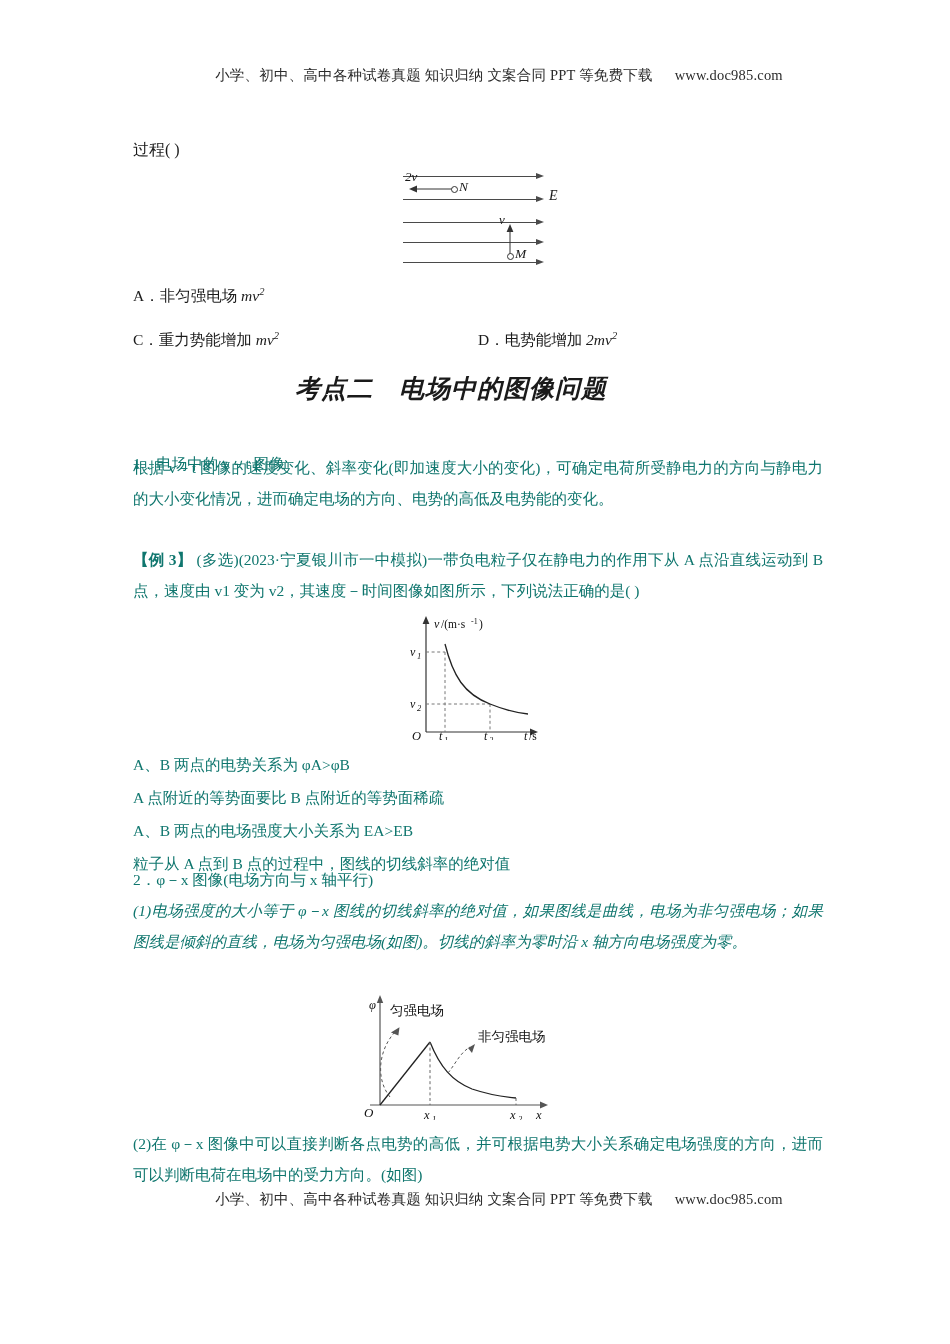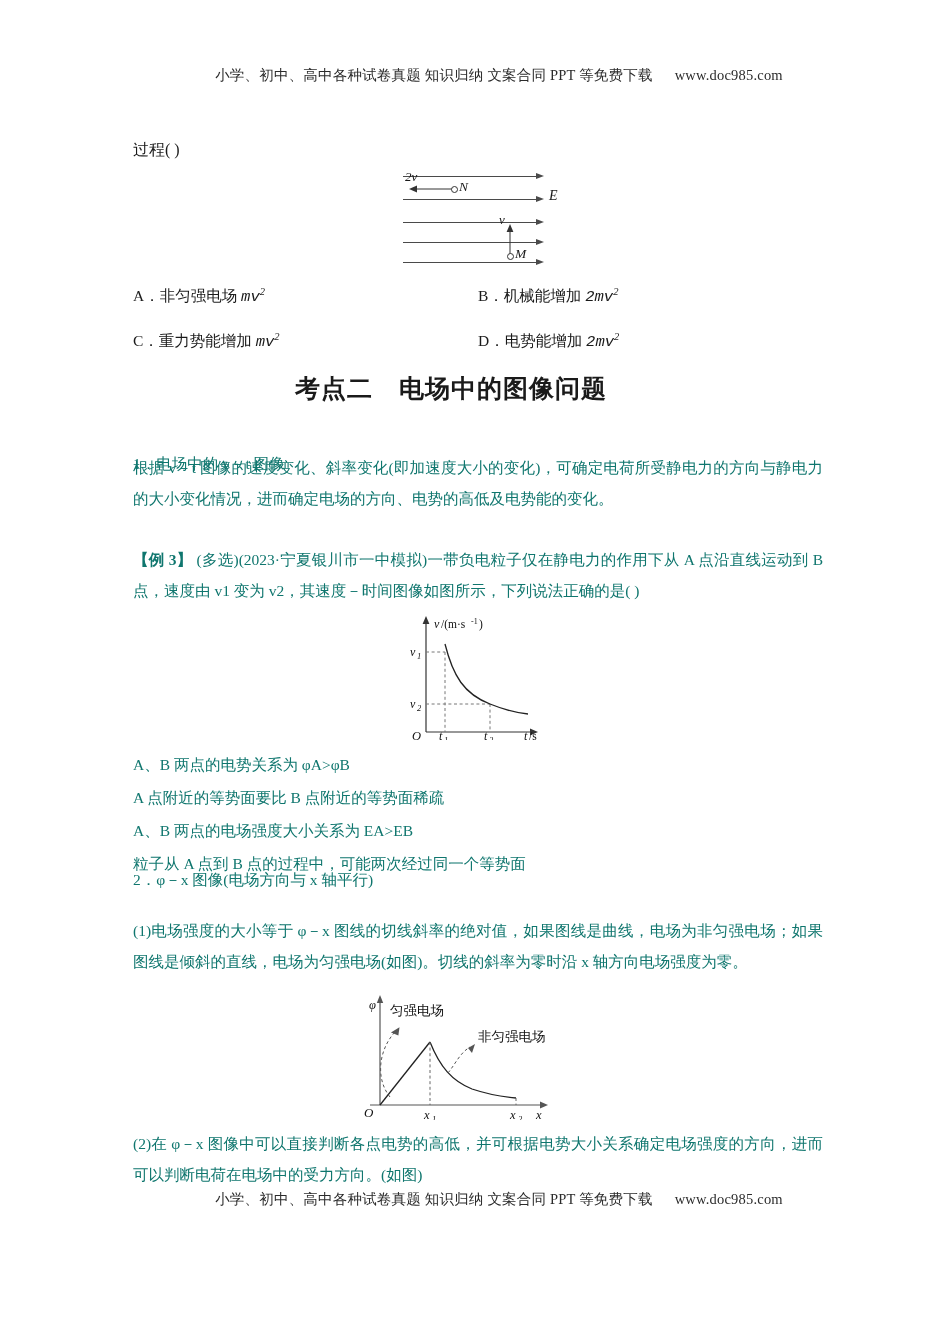--- a/index.html
+++ b/index.html
@@ -47,21 +47,21 @@
   }
 
   .line-process {
     position: absolute;
     left: 133px;
     top: 140px;
     font-size: 16px;
   }
 
   
-  .mi { font-style: italic; font-family: Liberation Mono, monospace; }
+  .mi { font-style: italic; font-family: Liberation Serif, serif; }
   sup.ex { font-size: 0.68em; vertical-align: super; font-style: italic; }
 
   
   .opts {
     position: absolute;
     left: 133px;
     top: 275px;
     width: 690px;
   }
   .opt-row {
@@ -126,31 +126,32 @@
   .kaodian {
     position: absolute;
     left: 0;
     top: 372px;
     width: 902px;
     text-align: center;
     font-size: 25px;
     font-weight: bold;
     letter-spacing: 1px;
     font-family: "Liberation Serif", serif;
+    font-style: italic;
   }
   .kaodian .gap { display: inline-block; width: 26px; }
 
   
   .blk { position: absolute; left: 133px; width: 690px; }
   .p1 { top: 448px; }
   .p2 { top: 452px; }
   .ex3 { top: 544px; }
   .opts2 { top: 748px; }
   .s2 { top: 864px; }
-  .p22 { top: 915px; }
+  .p22 { top: 895px; font-style: italic; }
   .p23 { top: 1128px; }
   .exlabel { font-weight: bold; }
 
   
   .chart-vt {
     position: absolute;
     left: 404px;
     top: 614px;
     width: 160px;
     height: 126px;
@@ -198,23 +199,20 @@
     </svg>
     <span class="vec-lbl" style="left:96px;top:44px;">v</span>
     <div class="node" style="left:104px;top:85px;"></div>
     <span class="node-lbl" style="left:112px;top:78px;">M</span>
   </div>
 
   <div class="opts">
     <div class="opt-row">
       <div class="opt-cell">
         <span>A．</span><span>非匀强电场 </span><span class="mi">mv</span><sup class="ex">2</sup>
-      </div>
-      <div class="opt-cell">
-        <span>B．</span><span>机械能增加 </span><span class="mi">2mv</span><sup class="ex">2</sup>
       </div>
     </div>
     <div class="opt-row" style="margin-top:6px;justify-content:center;">
       <div class="opt-cell">
         <span>C．</span><span>重力势能增加 </span><span class="mi">mv</span><sup class="ex">2</sup>
       </div>
       <div class="opt-cell">
         <span>D．</span><span>电势能增加 </span><span class="mi">2mv</span><sup class="ex">2</sup>
       </div>
     </div>
@@ -265,21 +263,21 @@
       <text x="85" y="129" font-family="Liberation Serif, serif" font-size="8.5" font-style="italic" fill="#111">2</text>
       <text x="120" y="126" font-family="Liberation Serif, serif" font-size="12" font-style="italic" fill="#111">t</text>
       <text x="125" y="126" font-family="Liberation Serif, serif" font-size="11.5" fill="#111">/s</text>
     </svg>
   </div>
 
   <div class="blk opts2">
     <div class="body-text" style="line-height:33px;">A、B 两点的电势关系为 φA&gt;φB</div>
     <div class="body-text" style="line-height:33px;">A 点附近的等势面要比 B 点附近的等势面稀疏</div>
     <div class="body-text" style="line-height:33px;">A、B 两点的电场强度大小关系为 EA&gt;EB</div>
-    <div class="body-text" style="line-height:33px;">粒子从 A 点到 B 点的过程中，可能两次经过同一个等势面</div>
+    <div class="body-text" style="line-height:33px;">粒子从 A 点到 B 点的过程中，图线的切线斜率的绝对值</div>
   </div>
 
   <div class="blk s2 body-text">2．φ－x 图像(电场方向与 x 轴平行)</div>
   <div class="blk p22 body-text">(1)电场强度的大小等于 φ－x 图线的切线斜率的绝对值，如果图线是曲线，电场为非匀强电场；如果图线是倾斜的直线，电场为匀强电场(如图)。切线的斜率为零时沿 x 轴方向电场强度为零。</div>
 
   <div class="chart-px">
     <svg width="225" height="135" viewBox="0 0 225 135">
 
       <line x1="20" y1="120" x2="20" y2="16" stroke="#555" stroke-width="1.2"></line>
       <polygon points="20,10 16.8,18 23.2,18" fill="#555"></polygon>

